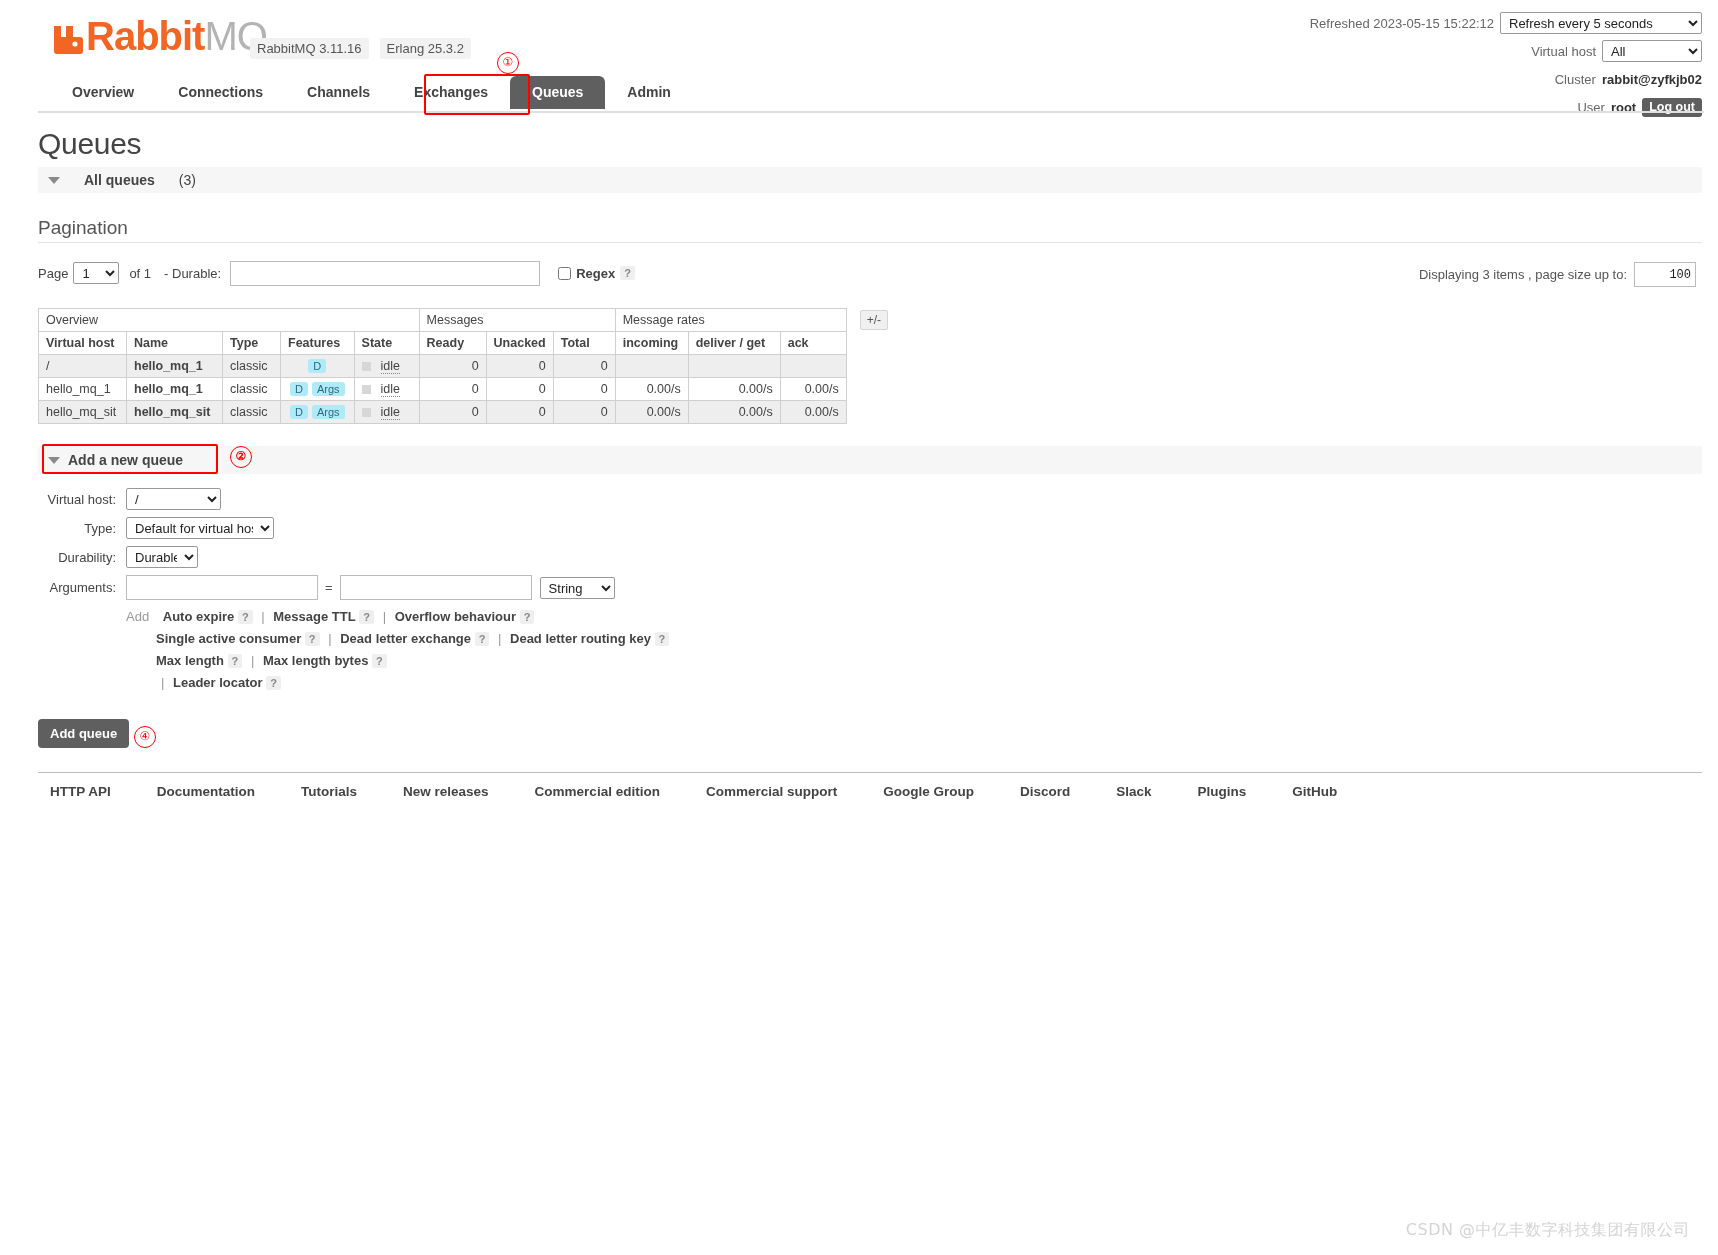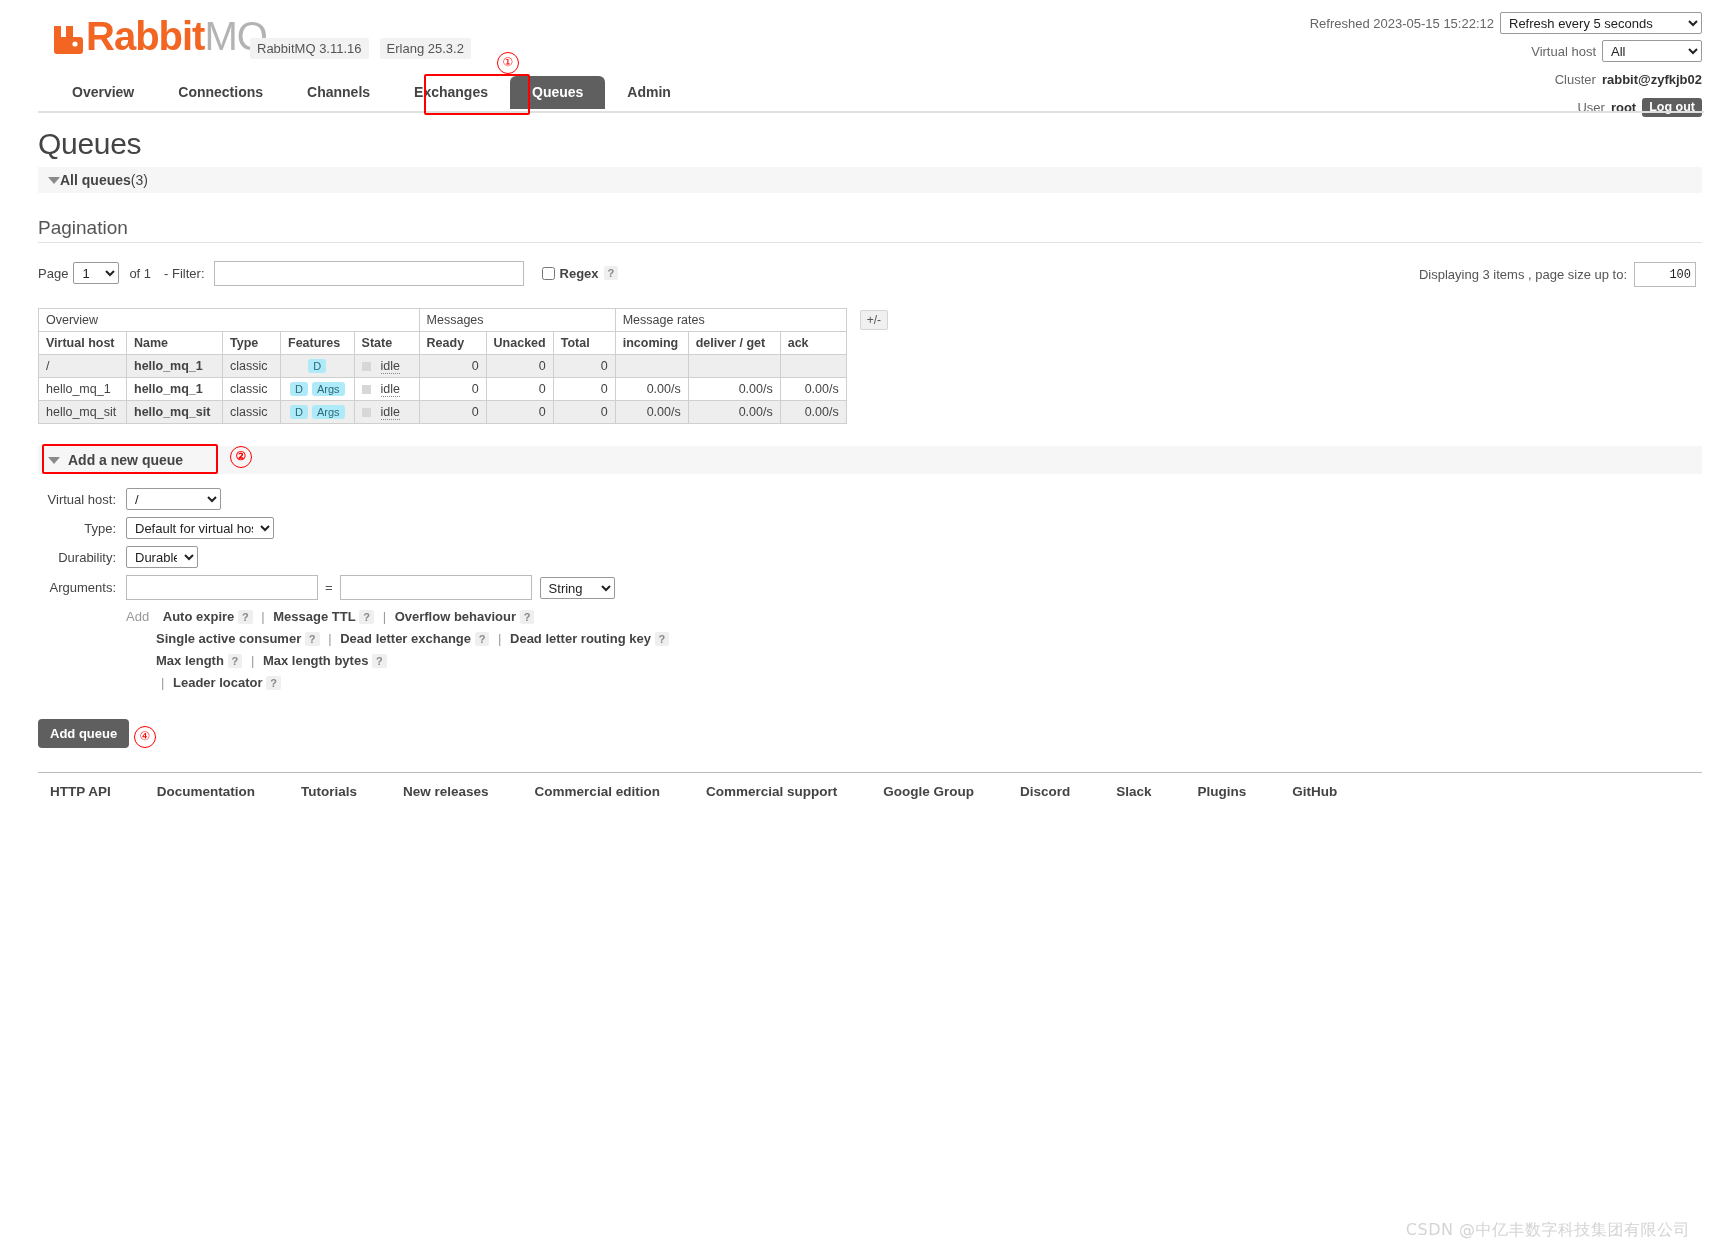--- a/index.html
+++ b/index.html
@@ -176,21 +176,21 @@
   }
   .section-bar {
     background: #f6f6f6;
     margin: 0 16px 0 38px;
     padding: 5px 0 5px 0;
     font-size: 14px;
     font-weight: bold;
     color: #444;
     display: flex;
     align-items: center;
-    gap: 0;
+    gap: 24px;
   }
   .caret {
     display: inline-block;
     width: 0; height: 0;
     border-left: 6px solid transparent;
     border-right: 6px solid transparent;
     border-top: 7px solid #8a8a8a;
     margin-left: 10px;
   }
   .section-bar .count { font-weight: normal; }
@@ -513,21 +513,21 @@
 
   <div class="pagination-label">Pagination</div>
   <div class="hr-line"></div>
 
   <div class="pagination-row">
     <span class="lbl">Page</span>
     <select class="ui-select" id="page-select">
       <option>1</option>
     </select>
     <span class="lbl" style="margin-left:10px;">of 1</span>
-    <span class="lbl" style="margin-left:8px;">- Filter:</span>
+    <span class="lbl" style="margin-left:8px;">- Durable:</span>
     <input class="txt" id="filter-input" type="text" value="" style="">
     <span class="regex-wrap">
       <input type="checkbox" style="">
       <span>Regex</span>
       <span class="help-q">?</span>
     </span>
 
     <span class="displaying">
       <span>Displaying 3 items , page size up to:</span>
       <input class="txt" id="pagesize-input" type="text" value="100" style="">

